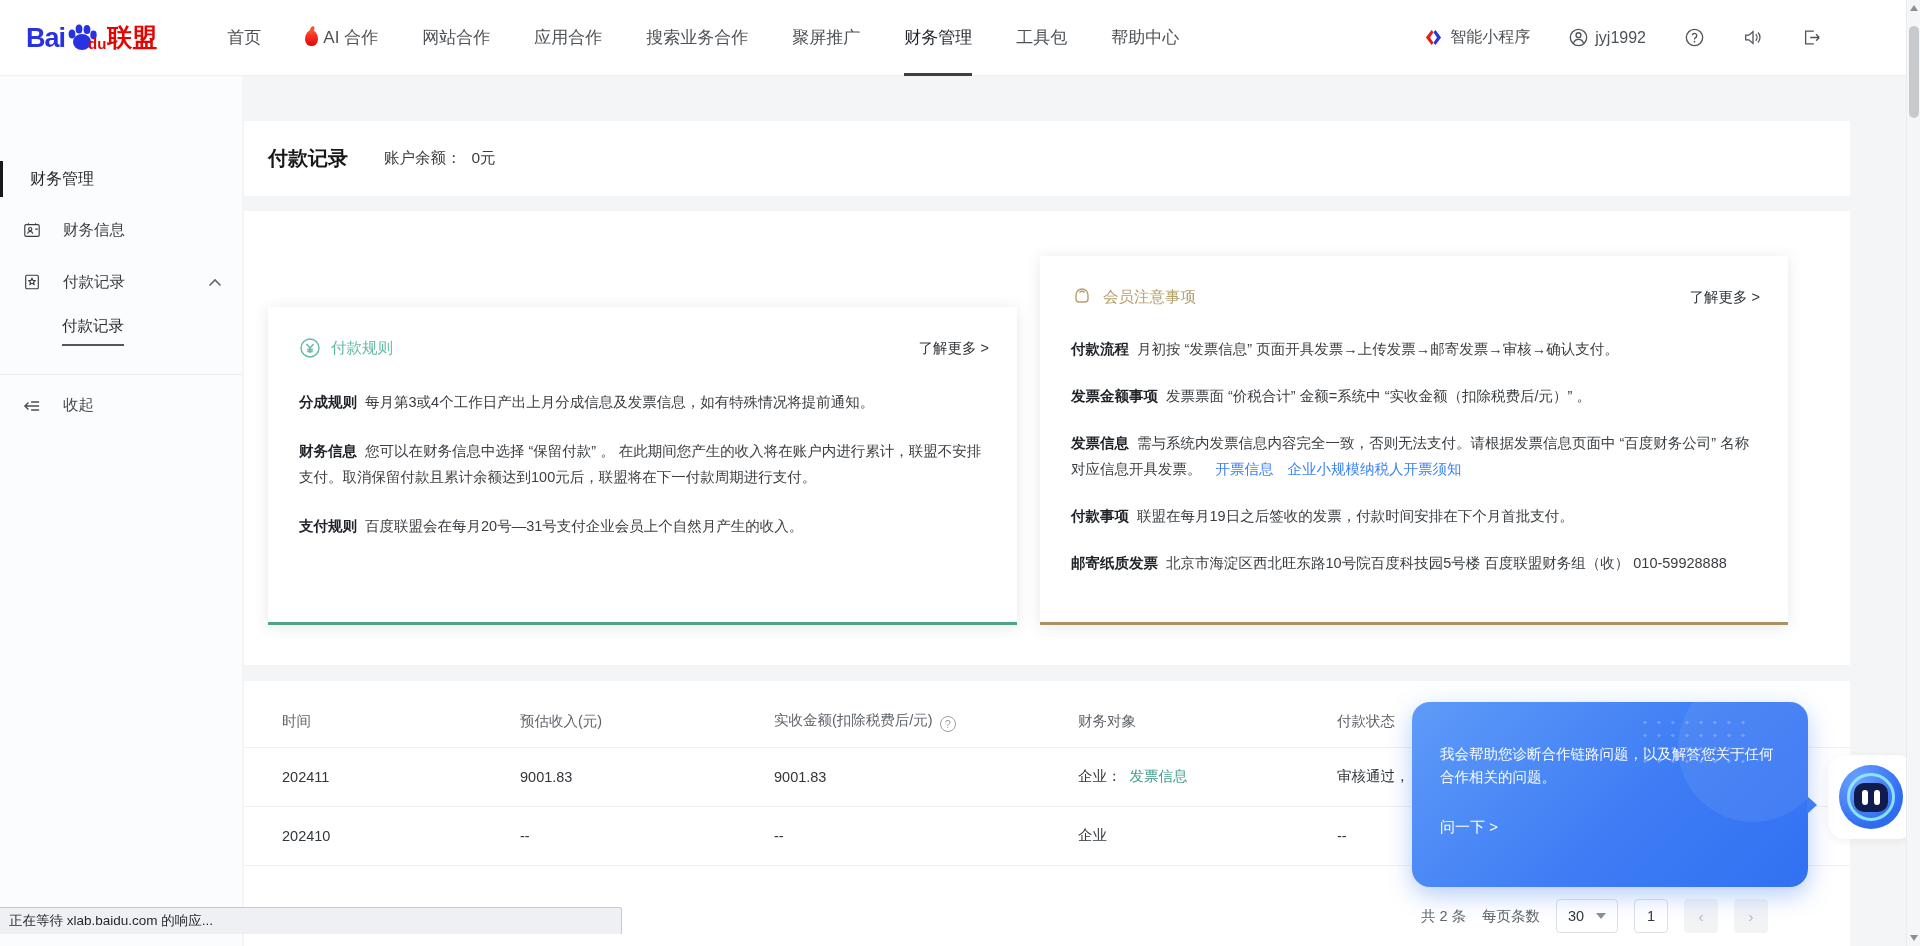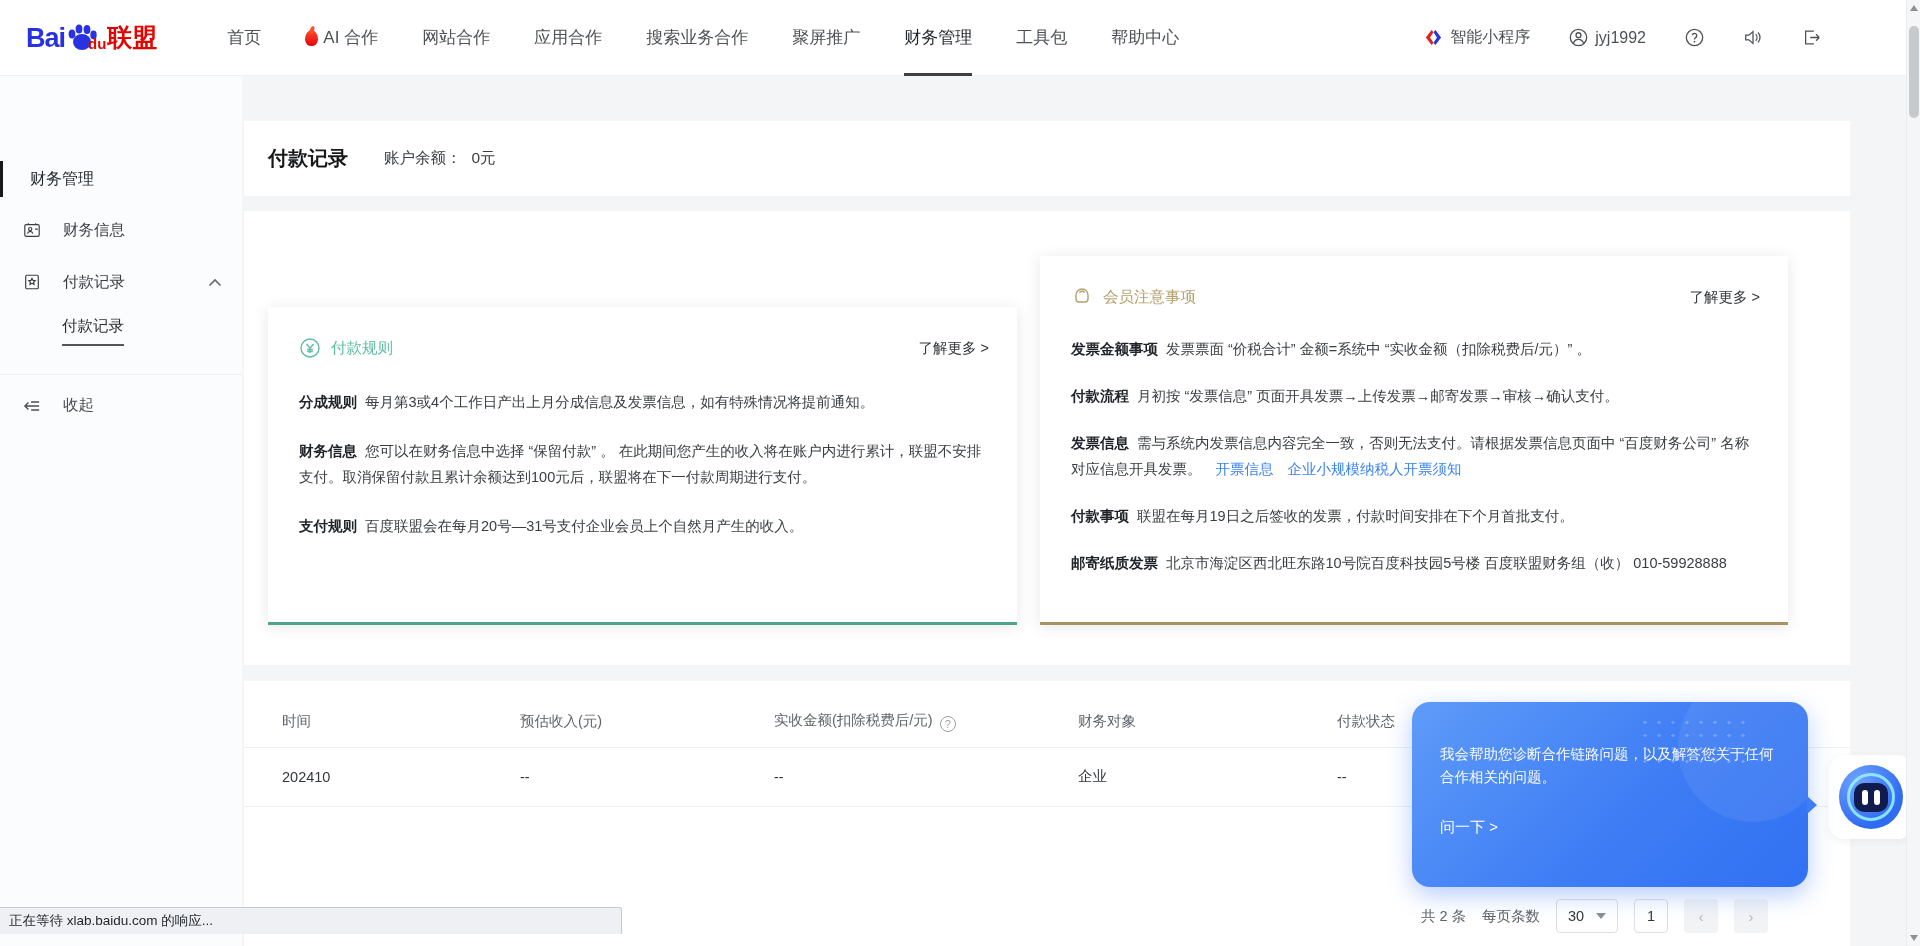--- a/index.html
+++ b/index.html
@@ -274,22 +274,22 @@
       <div class="card card-right">
         <div class="card-head">
           <svg class="icon-svg" width="22" height="22" viewBox="0 0 22 22" fill="none" stroke="#b5a06c" stroke-width="1.4">
             <path d="M11 3 a6 6 0 0 1 6 6 v4 a3 3 0 0 1 -3 3 h-6 a3 3 0 0 1 -3 -3 v-4 a6 6 0 0 1 6 -6 Z"></path>
               <path d="M8.5 6.5 a3.2 3.2 0 0 1 5 0"></path>
           </svg>
           <span class="ttl">会员注意事项</span>
           <span class="more">了解更多 &gt;</span>
         </div>
         <div class="card-body">
+          <p><b>付款流程</b><span>月初按 “发票信息” 页面开具发票→上传发票→邮寄发票→审核→确认支付。</span></p>
           <p><b>发票金额事项</b><span>发票票面 “价税合计” 金额=系统中 “实收金额（扣除税费后/元）” 。</span></p>
-          <p><b>付款流程</b><span>月初按 “发票信息” 页面开具发票→上传发票→邮寄发票→审核→确认支付。</span></p>
           <p><b>发票信息</b><span>需与系统内发票信息内容完全一致，否则无法支付。请根据发票信息页面中 “百度财务公司” 名称对应信息开具发票。</span><span class="plink">开票信息</span><span class="plink">企业小规模纳税人开票须知</span></p>
           <p><b>付款事项</b><span>联盟在每月19日之后签收的发票，付款时间安排在下个月首批支付。</span></p>
           <p><b>邮寄纸质发票</b><span>北京市海淀区西北旺东路10号院百度科技园5号楼 百度联盟财务组（收） 010-59928888</span></p>
         </div>
       </div>
     </div>
   </div>
 
   <div class="panel panel-table">
     <table>
@@ -304,20 +304,27 @@
         <tr>
           <th>时间</th>
           <th>预估收入(元)</th>
           <th><span>实收金额(扣除税费后/元)</span><span class="q-icon">?</span></th>
           <th>财务对象</th>
           <th>付款状态</th>
         </tr>
       </thead>
       <tbody>
         <tr>
+          <td>202411</td>
+          <td>9001.83</td>
+          <td>9001.83</td>
+          <td><span>企业：</span><span class="cell-link">发票信息</span></td>
+          <td>审核通过，</td>
+        </tr>
+        <tr>
           <td>202410</td>
           <td>--</td>
           <td>--</td>
           <td>企业</td>
           <td>--</td>
         </tr>
       </tbody>
     </table>
 
     <div class="pagination">

